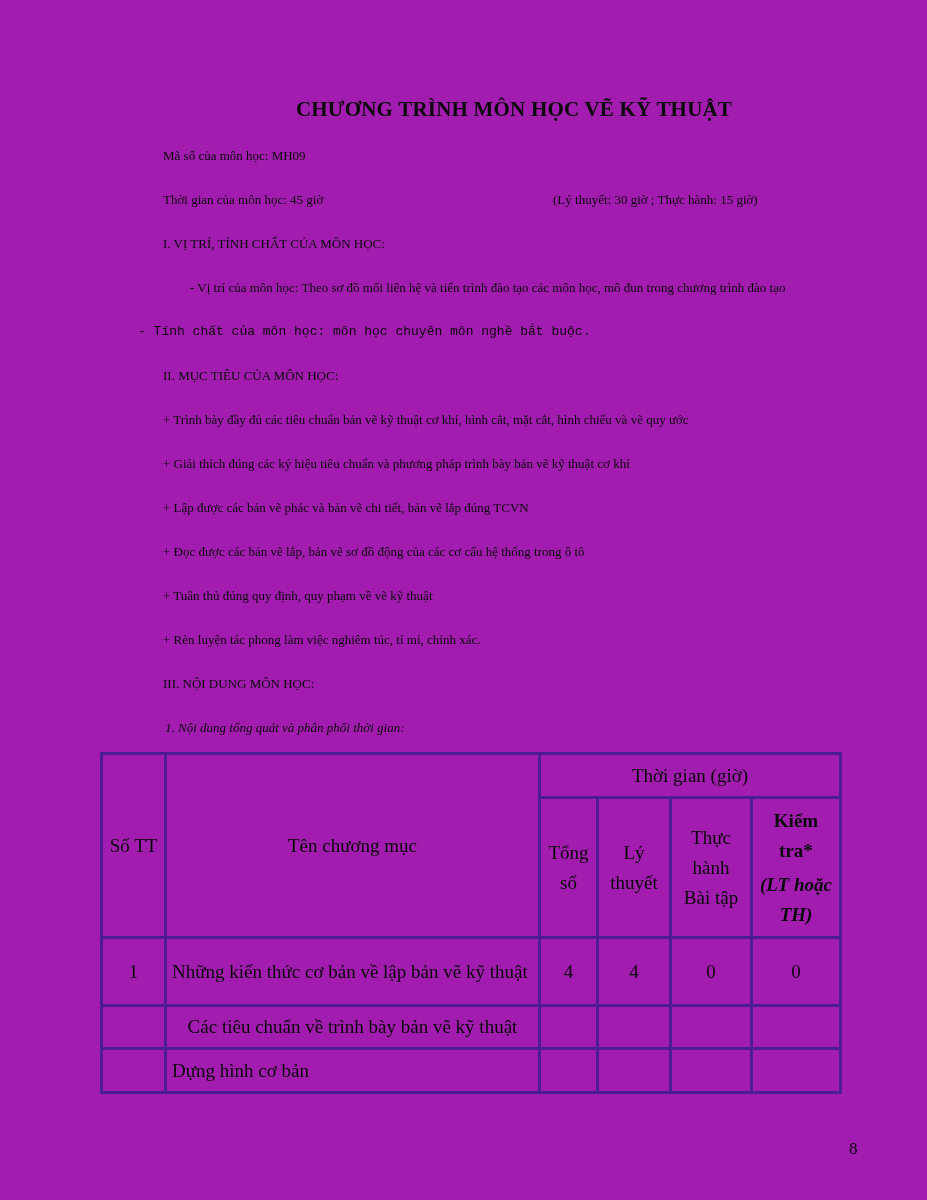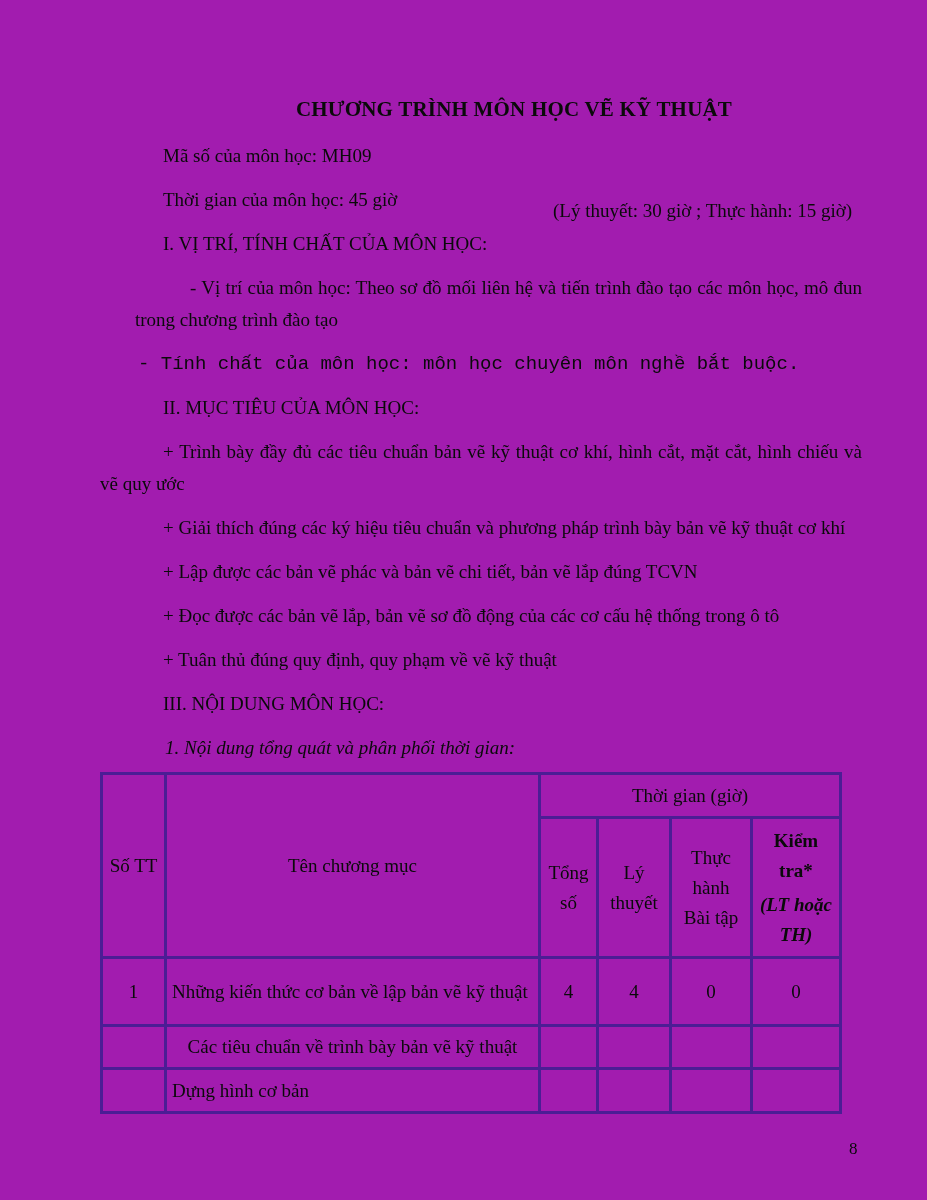--- a/index.html
+++ b/index.html
@@ -21,27 +21,27 @@
   .doc-title {
     font-size: 21px;
     line-height: 24px;
     font-weight: bold;
     text-align: center;
     padding-left: 66px;
     margin: 0 0 19px 0;
     letter-spacing: 0.2px;
   }
   .content p {
-    font-size: 19px;
+    font-size: 13px;
     line-height: 32px;
     margin: 12px 0 5px 0;
   }
   .ti-63 { text-indent: 63px; }
   .duration-line { position: relative; }
-  .duration-detail { position: absolute; left: 390px; top: 11px; }
+  .duration-detail { position: absolute; left: 390px; top: 0; }
   .p-vitri { padding-left: 35px; text-indent: 55px; text-align: justify; }
   .p-tinh { text-indent: 38px; font-family: Liberation Mono, monospace; }
   .p-just { text-indent: 63px; text-align: justify; }
   .p-italic { text-indent: 65px; font-style: italic; }
 
   table.summary {
     border-collapse: collapse;
     table-layout: fixed;
     width: 739px;
     margin-top: 8px;
@@ -94,20 +94,21 @@
 
     <p class="p-tinh">- Tính chất của môn học: môn học chuyên môn nghề bắt buộc.</p>
 
     <p class="ti-63">II. MỤC TIÊU CỦA MÔN HỌC:</p>
 
     <p class="p-just">+ Trình bày đầy đủ các tiêu chuẩn bản vẽ kỹ thuật cơ khí, hình cắt, mặt cắt, hình chiếu và vẽ quy ước</p>
     <p class="p-just">+ Giải thích đúng các ký hiệu tiêu chuẩn và phương pháp trình bày bản vẽ kỹ thuật cơ khí</p>
     <p class="ti-63">+ Lập được các bản vẽ phác và bản vẽ chi tiết, bản vẽ lắp đúng TCVN</p>
     <p class="ti-63">+ Đọc được các bản vẽ lắp, bản vẽ sơ đồ động của các cơ cấu hệ thống trong ô tô</p>
     <p class="ti-63">+ Tuân thủ đúng quy định, quy phạm về vẽ kỹ thuật</p>
+    <p class="ti-63">+ Rèn luyện tác phong làm việc nghiêm túc, tỉ mỉ, chính xác.</p>
 
     <p class="ti-63">III. NỘI DUNG MÔN HỌC:</p>
 
     <p class="p-italic">1. Nội dung tổng quát và phân phối thời gian:</p>
 
     <table class="summary">
       <colgroup>
         <col style="width:64px">
         <col style="width:374px">
         <col style="width:58px">

